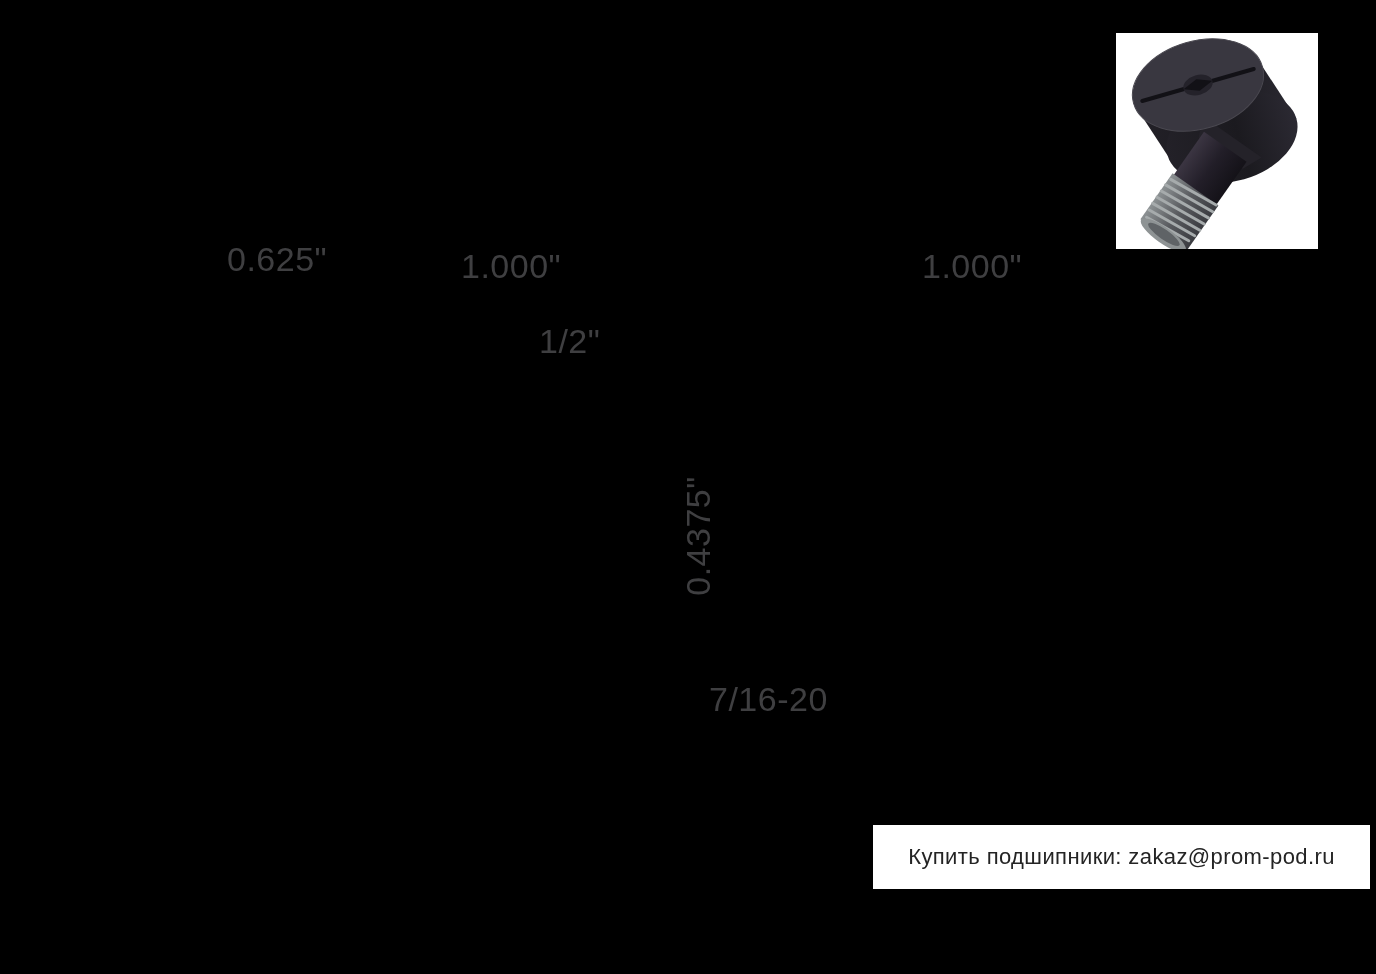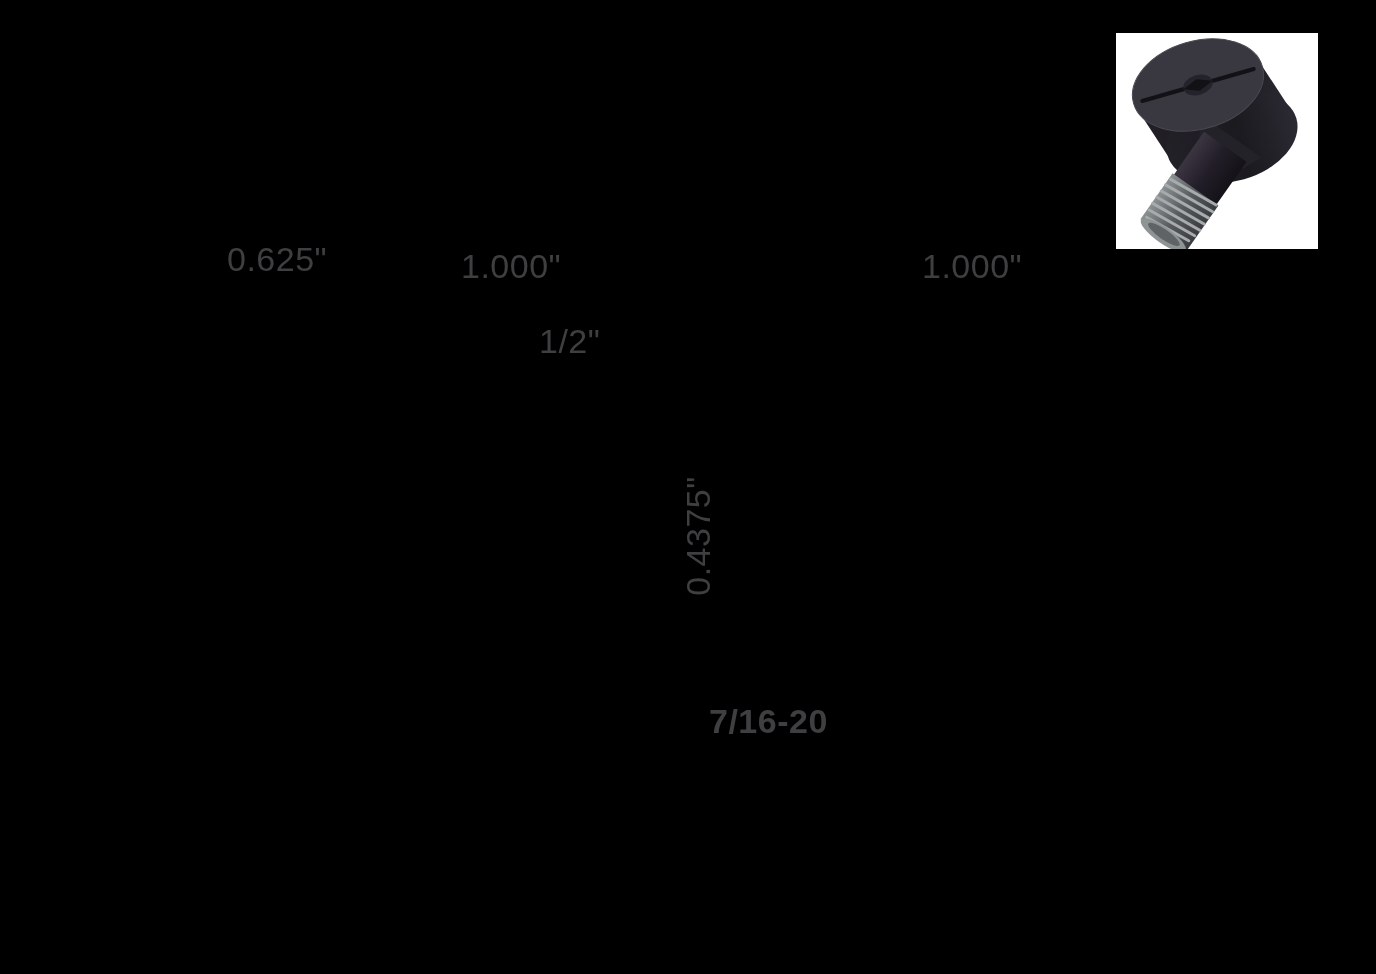--- a/index.html
+++ b/index.html
@@ -61,21 +61,21 @@
   <div class="dim" style="left:227px; top:242px;">0.625"</div>
 
   <div class="dim" style="left:461px; top:249px;">1.000"</div>
 
   <div class="dim" style="left:539px; top:324px;">1/2"</div>
 
   <div class="dim" style="left:922px; top:249px;">1.000"</div>
 
   <div class="dim vertical" style="left:698px; top:536px;">0.4375"</div>
 
-  <div class="dim" style="left:709px; top:704px;font-weight:bold;">7/16-20</div>
+  <div class="dim" style="left:709px; top:682px;">7/16-20</div>
 
   <div class="photo">
     <svg viewBox="0 0 202 216" width="202" height="216" xmlns="http://www.w3.org/2000/svg">
       <defs>
         <linearGradient id="headWall" x1="0" y1="0" x2="1" y2="0">
           <stop offset="0" stop-color="#232128"></stop>
           <stop offset="0.55" stop-color="#1b1a1f"></stop>
           <stop offset="1" stop-color="#2b2932"></stop>
         </linearGradient>
         <linearGradient id="studGrad" x1="0" y1="0" x2="1" y2="0">
@@ -112,14 +112,17 @@
 
       <ellipse cx="82" cy="52" rx="67" ry="44" transform="rotate(-16 82 52)" fill="#393740" stroke="#4a4850" stroke-width="1"></ellipse>
       <g transform="rotate(-16 82 52)">
         <rect x="22" y="50" width="120" height="4" rx="2" fill="#121116"></rect>
         <ellipse cx="82" cy="52" rx="15" ry="10" fill="#24222a"></ellipse>
         <polygon points="67,52 82,46 97,52 82,58" fill="#121116"></polygon>
       </g>
     </svg>
   </div>
 
+  <div class="banner">
+    <span>Купить подшипники: zakaz@prom-pod.ru</span>
+  </div>
 
 </div>
 
 </body></html>

